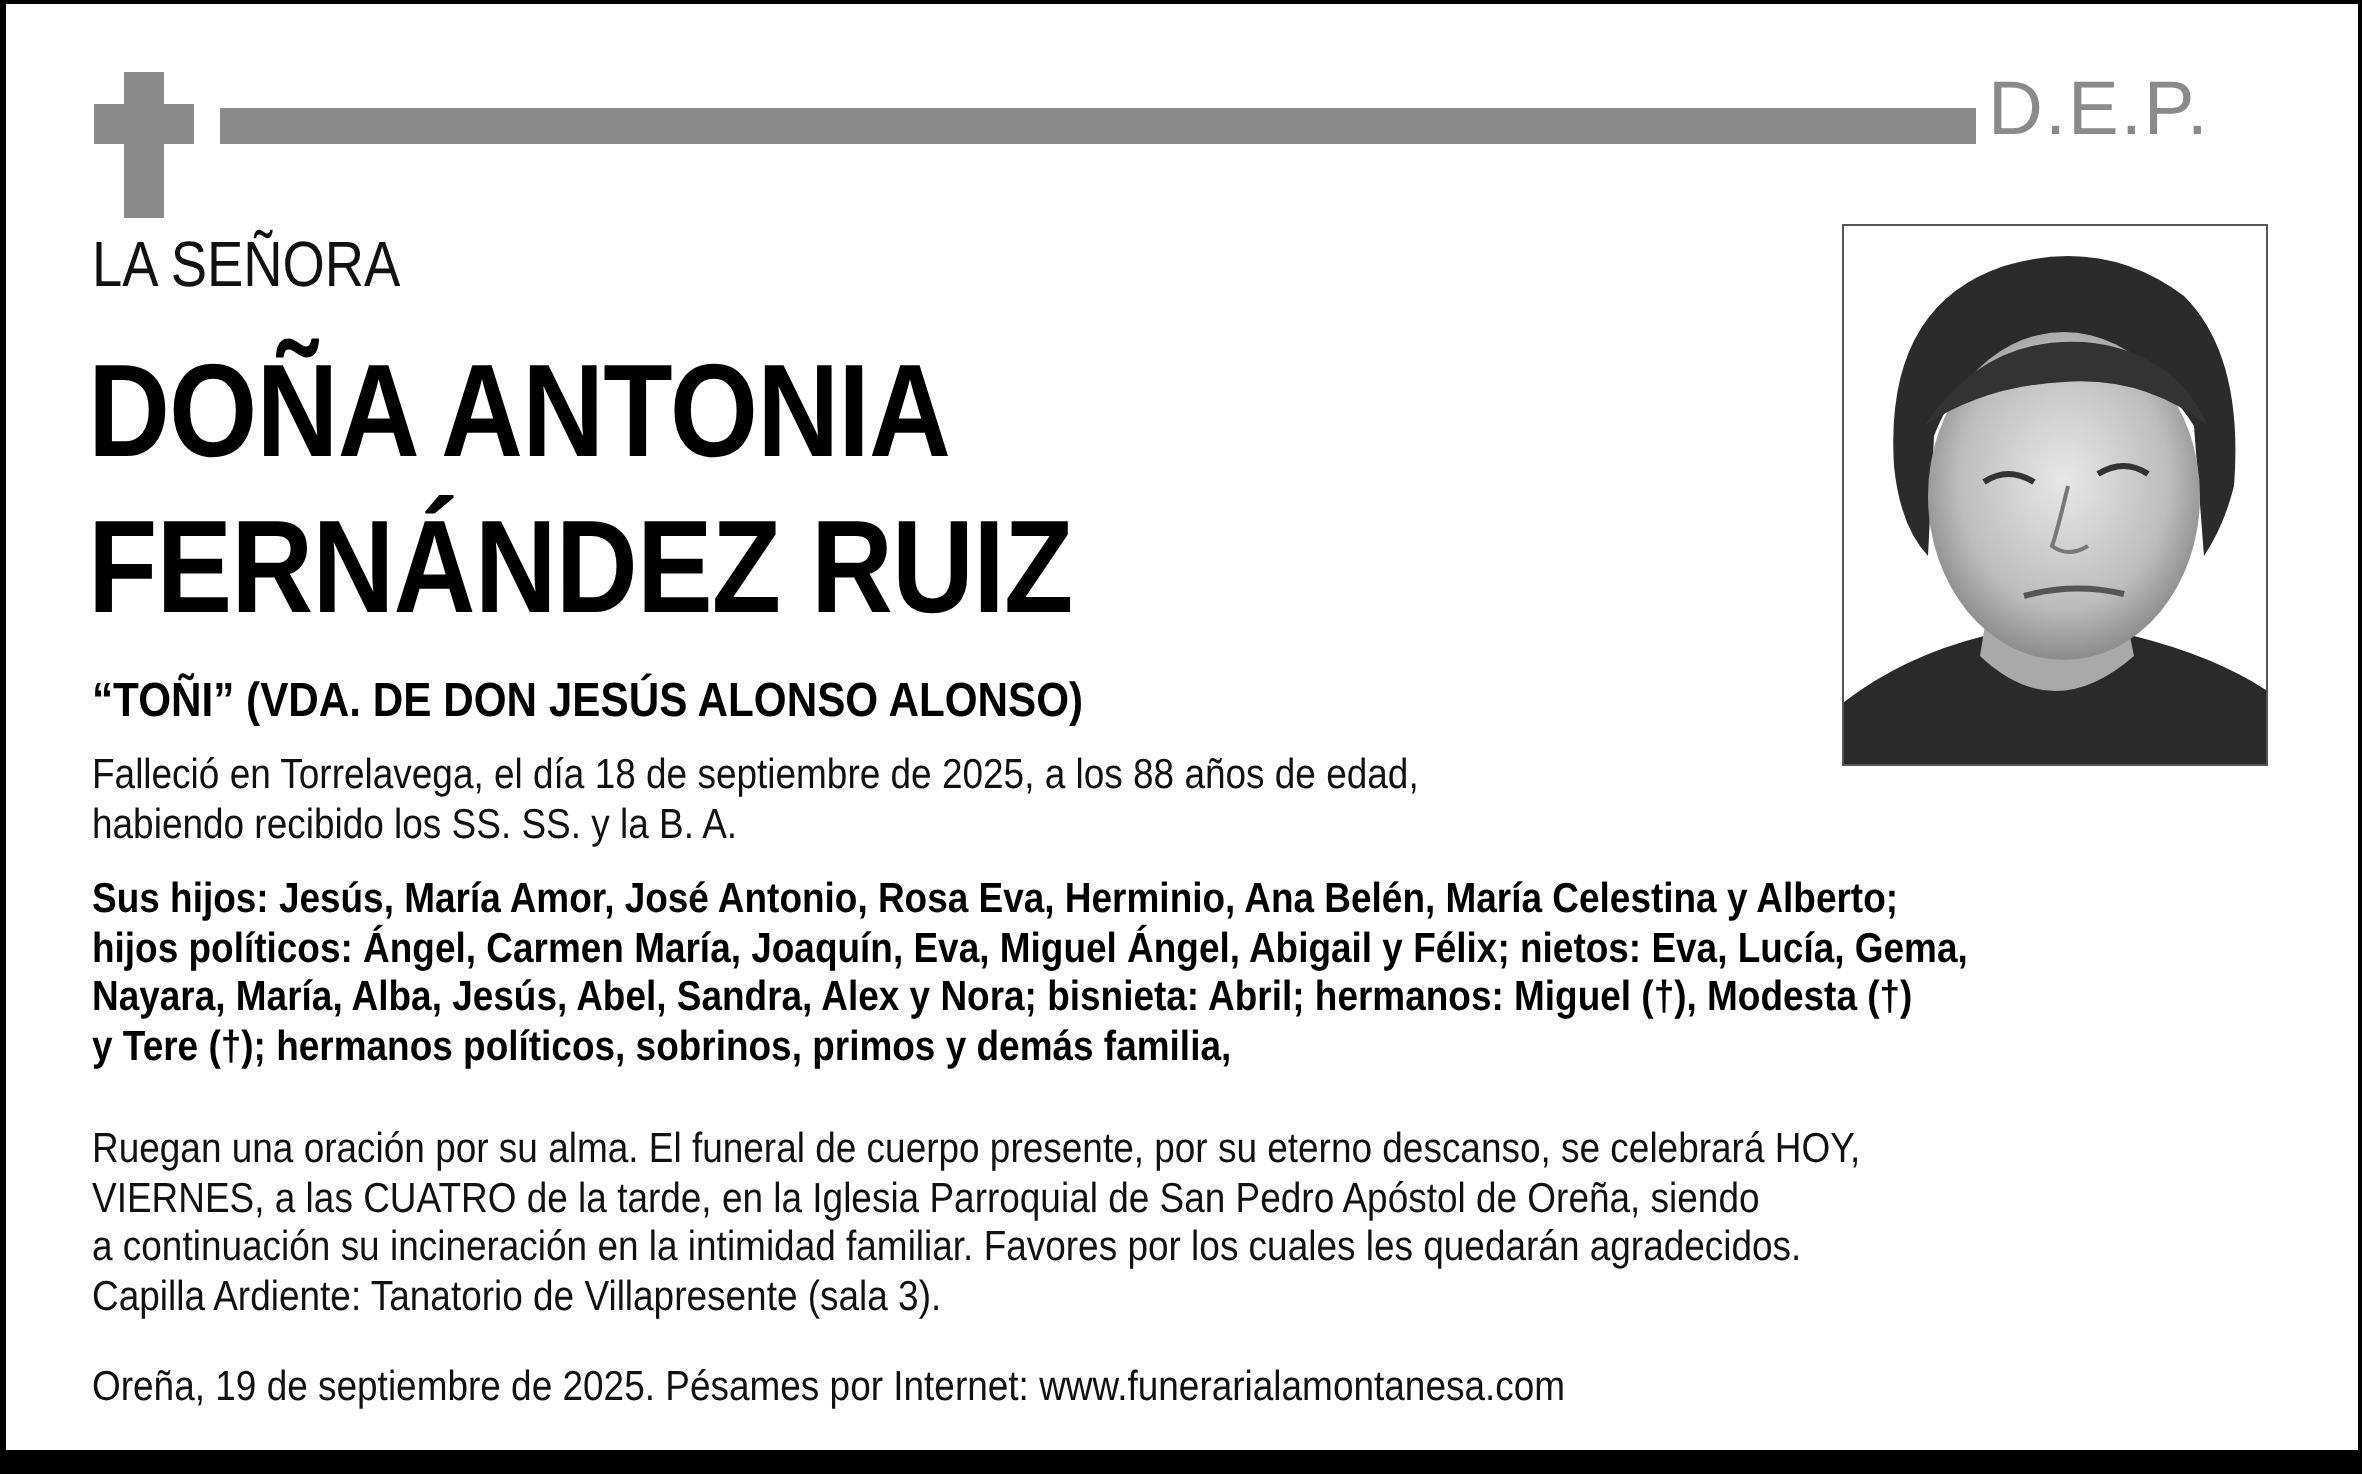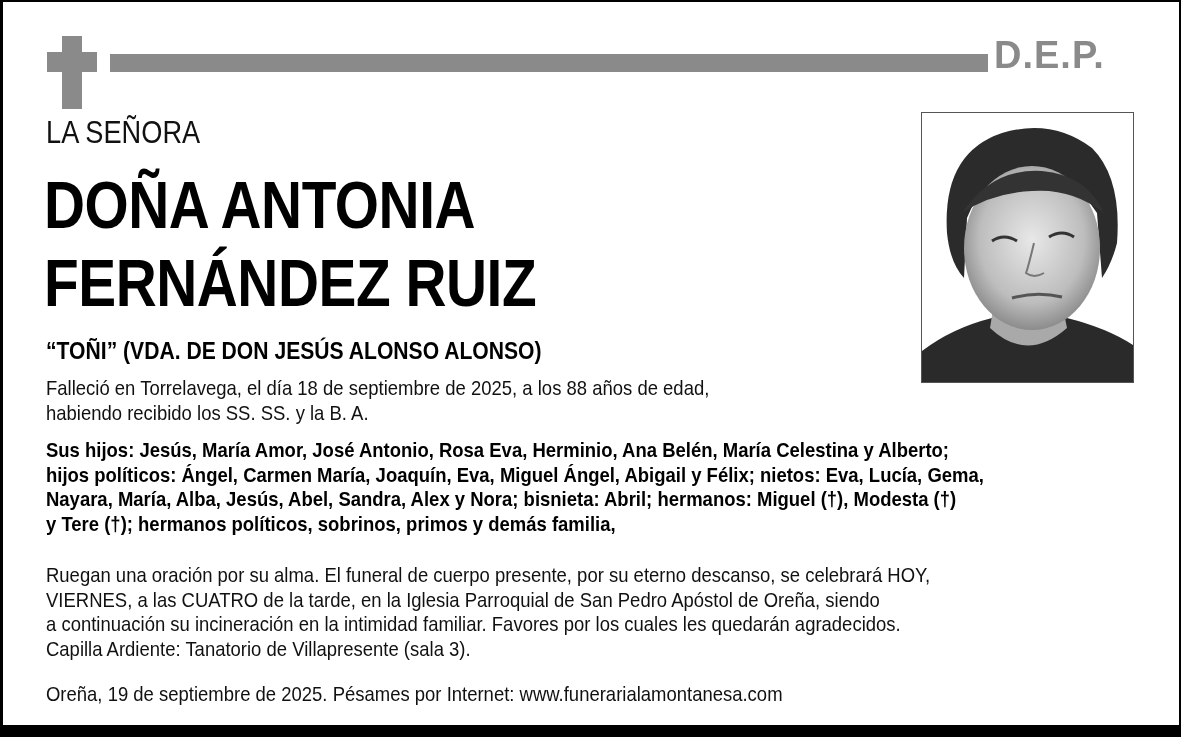--- a/index.html
+++ b/index.html
@@ -9,21 +9,21 @@
     box-sizing: border-box;
     border-top: 2px solid #000; border-left: 3px solid #000; border-right: 2px solid #000;
     background: #fff;
   }
   .bottom-band { position: absolute; left: 0; top: 725px; width: 1181px; height: 12px; background: #000; }
   .cross-v { position: absolute; left: 62px; top: 36px; width: 20px; height: 73px; background: #8a8a8a; }
   .cross-h { position: absolute; left: 47px; top: 52px; width: 50px; height: 20px; background: #8a8a8a; }
   .rule-bar { position: absolute; left: 110px; top: 54px; width: 878px; height: 18px; background: #8a8a8a; }
   .dep {
     position: absolute; left: 994px; top: 36px; font-family: "Liberation Sans", sans-serif;
-    font-weight: bold; font-size: 38px; color: #8a8a8a; letter-spacing: 1px; line-height: 1;
+    font-weight: normal; font-size: 38px; color: #8a8a8a; letter-spacing: 1px; line-height: 1;
   }
   .honorific {
     position: absolute; left: 46px; top: 116px; font-family: "Liberation Sans", sans-serif;
     font-size: 32px; color: #111; transform: scaleX(0.85); transform-origin: left top; line-height: 1;
   }
   .name {
     position: absolute; left: 44px; font-family: "Liberation Sans", sans-serif; font-weight: bold;
     font-size: 66px; color: #000; line-height: 1; transform: scaleX(0.86); transform-origin: left top;
     letter-spacing: -0.5px;
   }

